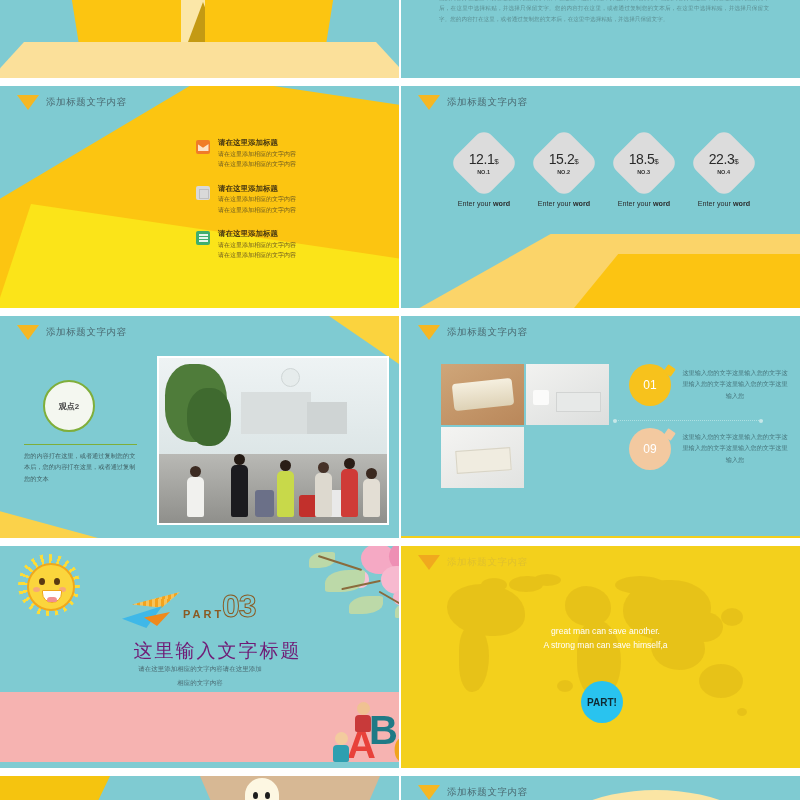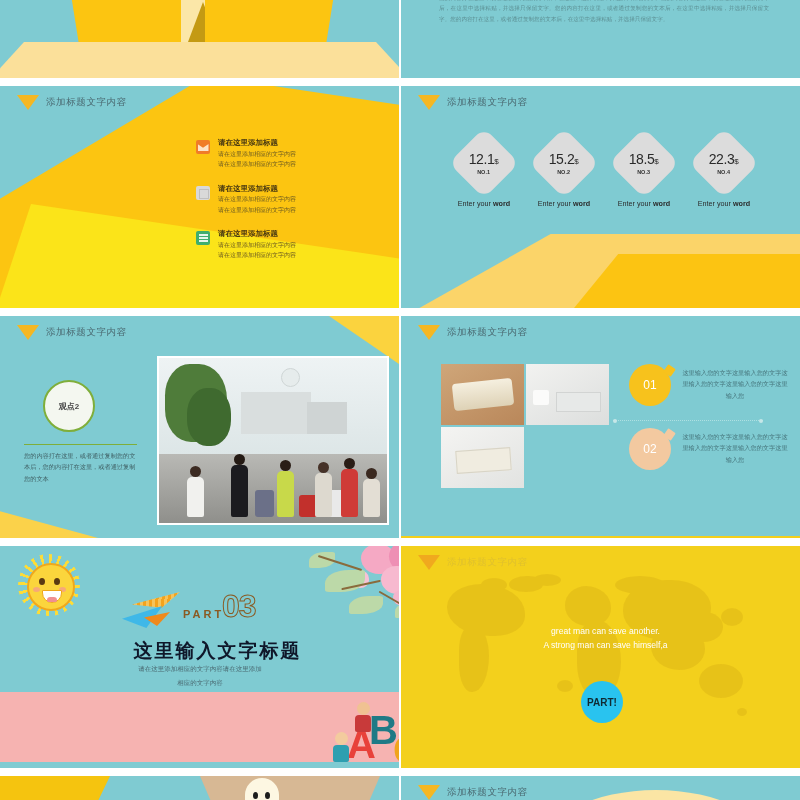--- a/index.html
+++ b/index.html
@@ -158,21 +158,21 @@
   .flowers{position:absolute;right:-4px;top:-6px;width:150px;height:110px;}
   .pet{position:absolute;border-radius:50% 50% 45% 55%;}
   .leafy{position:absolute;background:#bcd9a8;border-radius:60% 10% 60% 10%;}
   .stem{position:absolute;background:#8a6b3c;border-radius:2px;}
   .plane{position:absolute;left:122px;top:46px;width:60px;height:36px;}
   .plane .w1{position:absolute;left:10px;top:0;width:48px;height:24px;background:repeating-linear-gradient(95deg,#f5a31c 0 3px,#f7c35a 3px 6px);clip-path:polygon(100% 0,0 52%,62% 66%);}
   .plane .w2{position:absolute;left:0;top:14px;width:42px;height:22px;background:#3fb8e8;clip-path:polygon(96% 0,0 58%,58% 100%);}
   .plane .w3{position:absolute;left:22px;top:20px;width:26px;height:14px;background:#f0891c;clip-path:polygon(100% 0,0 40%,50% 100%);}
   .part-lbl{position:absolute;left:183px;top:62px;font-size:11px;letter-spacing:3px;color:#8a5a22;font-weight:bold;}
   .part-num{position:absolute;left:222px;top:42px;font-size:32px;color:#8a5a22;font-weight:bold;letter-spacing:-1px;-webkit-text-stroke:1px #8a5a22;color:transparent;}
-  .p4-title{position:absolute;left:0;right:0;top:92px;text-align:center;font-size:19px;color:#0f172a;font-weight:bold;letter-spacing:2px;}
+  .p4-title{position:absolute;left:0;right:0;top:92px;text-align:center;font-size:19px;color:#701a75;font-weight:normal;letter-spacing:2px;}
   .p4-sub{position:absolute;left:100px;width:200px;top:116px;text-align:center;font-size:6.5px;line-height:2.1;color:#4a6a72;}
   .abc{position:absolute;right:10px;bottom:4px;width:100px;height:78px;}
   .letter{position:absolute;font-weight:bold;font-size:40px;}
   .kid{position:absolute;width:16px;height:30px;}
   .kid .kh{width:13px;height:13px;border-radius:50%;margin:0 auto;}
   .kid .kb{width:16px;height:17px;border-radius:4px 4px 2px 2px;}
 
   
   .s3r{left:401px;top:546px;width:399px;height:228px;background:#f3d01c;}
   .map{position:absolute;left:36px;top:22px;width:330px;height:170px;opacity:.55;}
@@ -362,21 +362,21 @@
       <div class="cell c3"></div>
       <div class="cell c4"></div>
     </div>
     <div class="dash"></div>
     <div class="steps" id="steps">
         <div class="step">
           <div class="bub b1">01</div>
           <div class="step-txt">这里输入您的文字这里输入您的文字这里输入您的文字这里输入您的文字这里输入您</div>
         </div>
         <div class="step">
-          <div class="bub b2">02</div>
+          <div class="bub b2">09</div>
           <div class="step-txt">这里输入您的文字这里输入您的文字这里输入您的文字这里输入您的文字这里输入您</div>
         </div>
       </div>
     <div class="btm-bar"></div>
   </div>
 
   <div class="gaph" style="top:538px;"></div>
 
   <div class="slide s3l">
     <div class="pink-band"></div>

